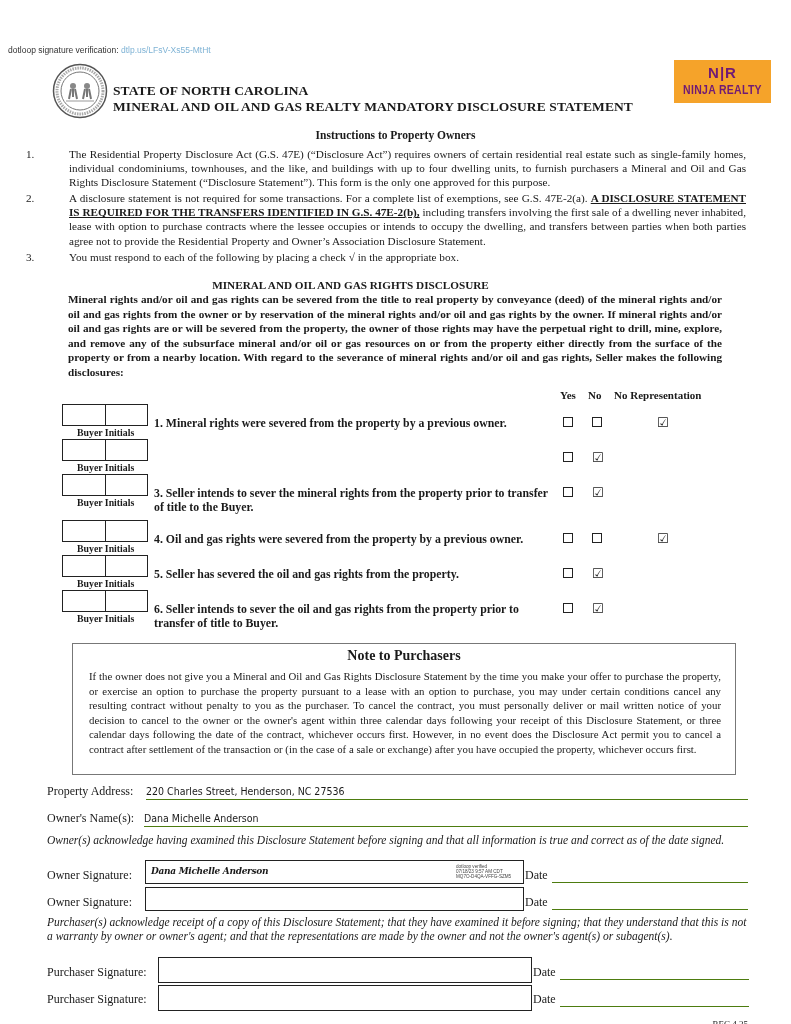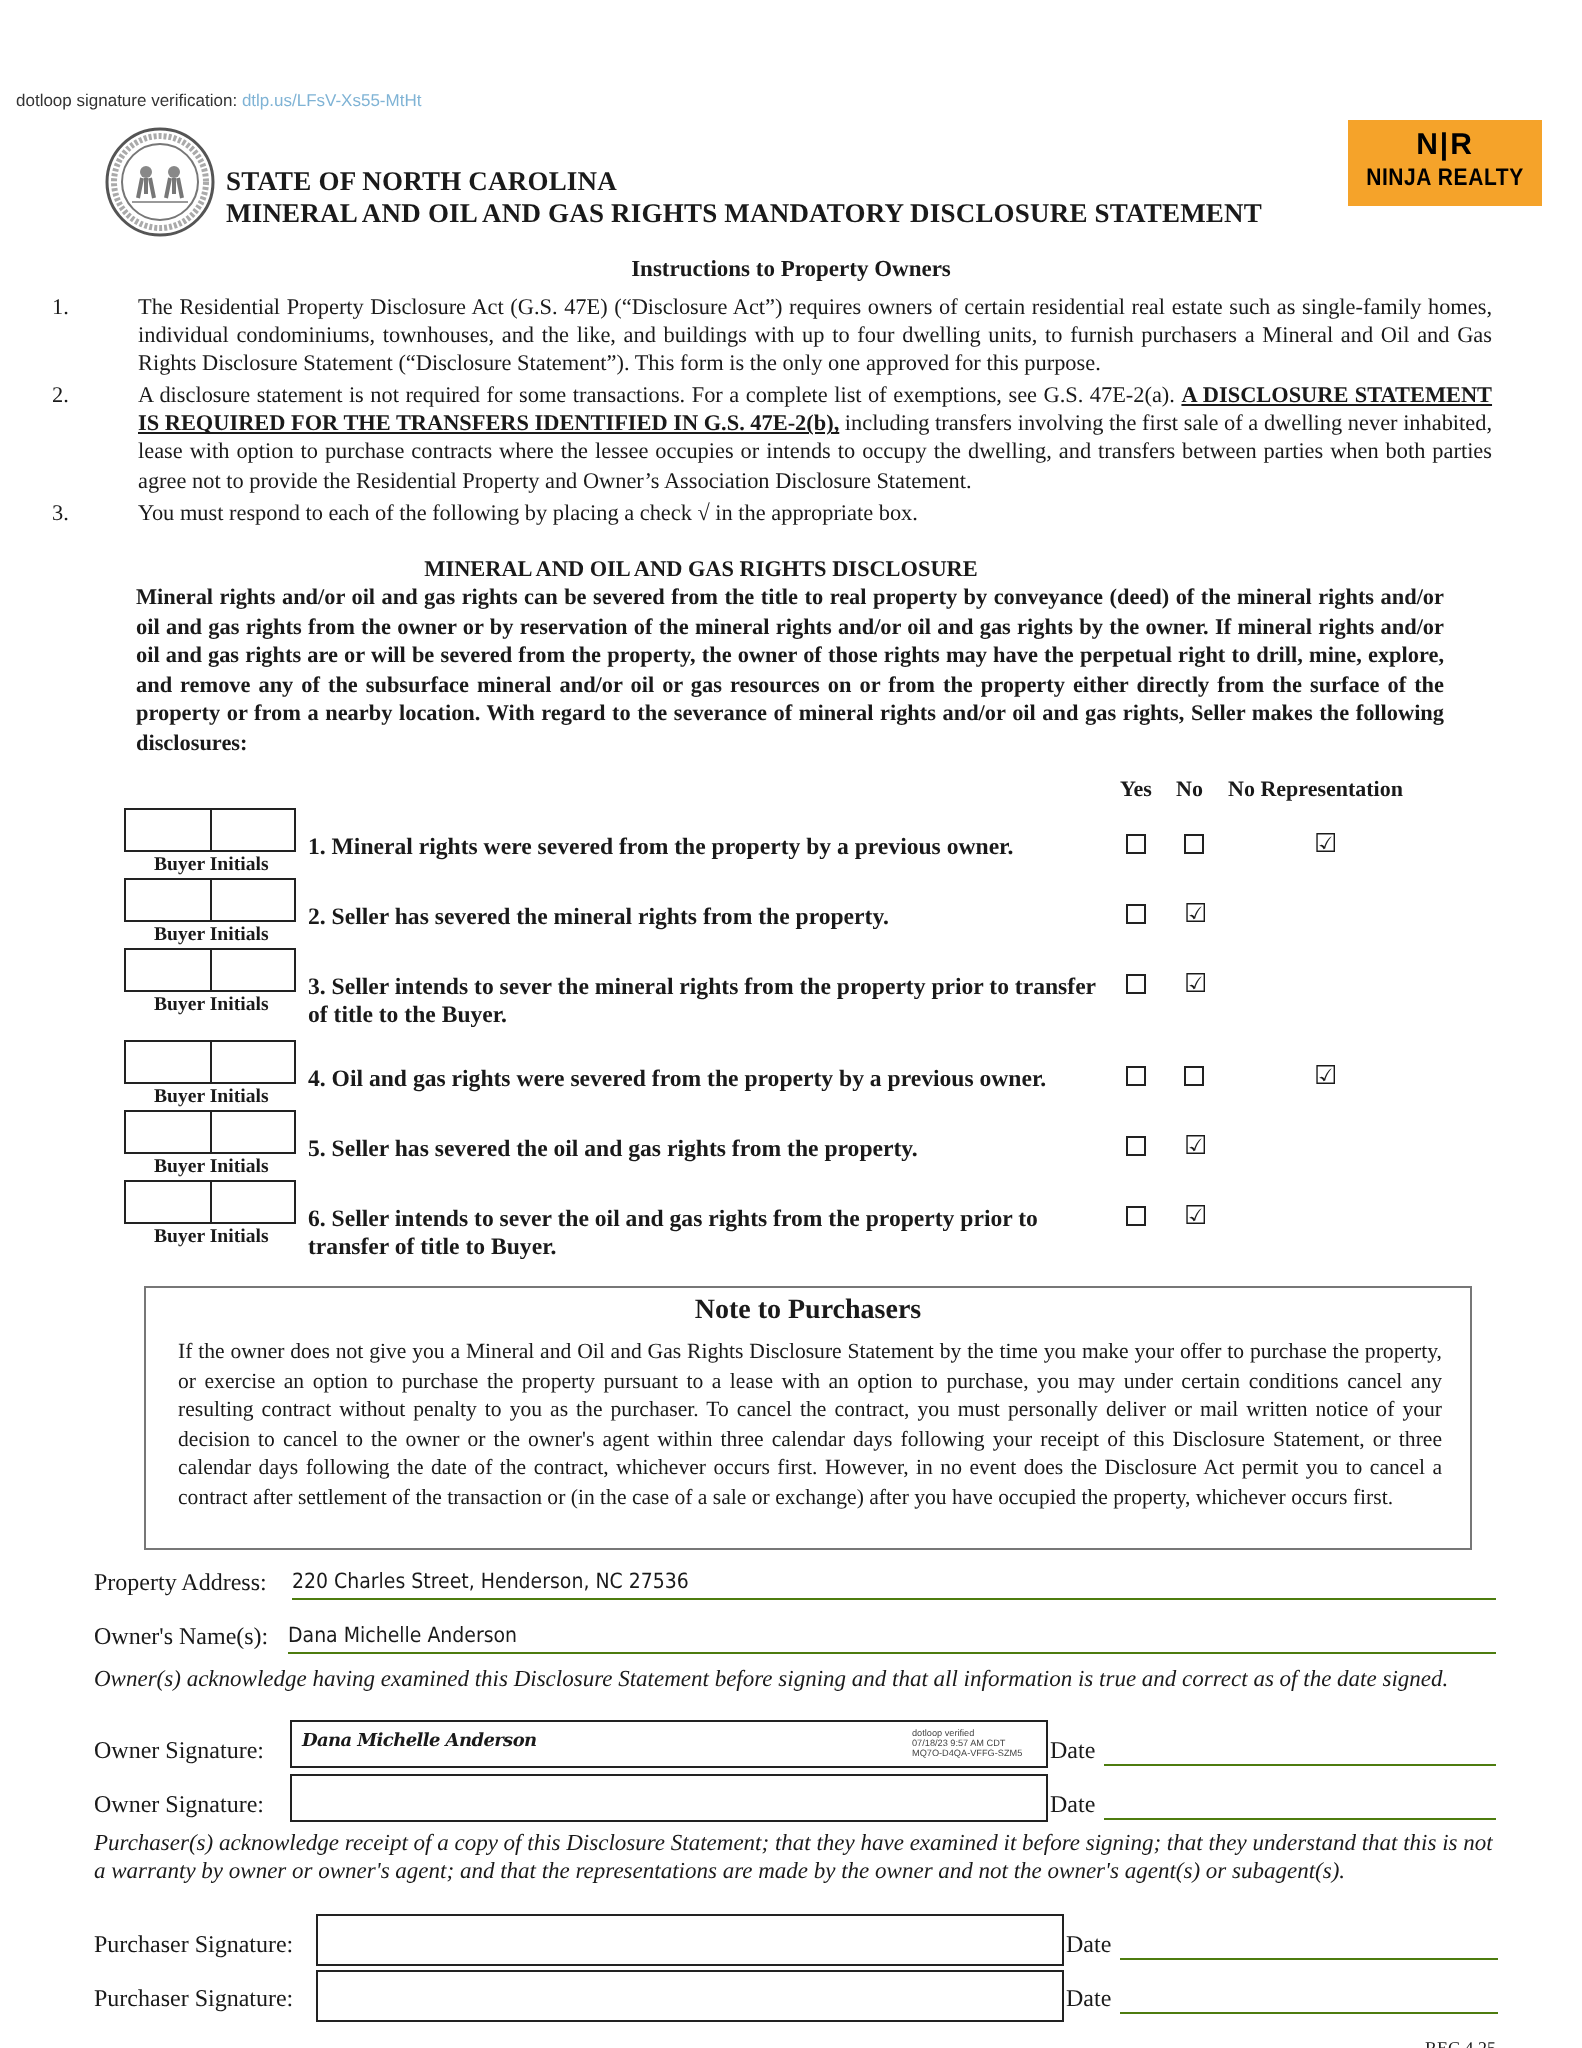--- a/index.html
+++ b/index.html
@@ -3,21 +3,21 @@
 <meta charset="utf-8">
 <style>
   html, body { margin:0; padding:0; background:#ffffff; }
   body { width:791px; height:1024px; position:relative; overflow:hidden;
          font-family:"Liberation Serif", "DejaVu Serif", serif; color:#1a1a1a; }
   .abs { position:absolute;margin-top:41px; }
   .verify { left:8px; top:4px; font-family:"Liberation Sans", sans-serif; font-size:8.5px; color:#333; }
   .verify .link { color:#7fb3d5; }
   .seal { left:52px; top:22px; width:56px; height:56px; }
   .title { left:113px; top:42px; font-size:13.5px; font-weight:bold; line-height:16px; letter-spacing:0.1px; }
-  .logo { left:674px; top:19px; width:97px; height:43px; background:#f5a32a; color:#000000;
+  .logo { left:674px; top:19px; width:97px; height:43px; background:#f5a32a; color:#701a75;
           font-family:"Liberation Sans", sans-serif; font-weight:bold; text-align:center; }
   .logo .mark { font-size:15px; line-height:18px; margin-top:4px; letter-spacing:1px; }
   .logo .name { font-size:10.5px; line-height:14px; letter-spacing:0.3px; transform:scaleY(1.15); }
   .h-instr { left:0; width:791px; top:88px; text-align:center; font-size:11.5px; font-weight:bold; }
   .olist { left:26px; top:106px; width:720px; font-size:11.2px; line-height:14.1px; }
   .olist .item { position:relative; padding-left:43px; margin-bottom:2px; text-align:justify; }
   .olist .num { position:absolute; left:0; top:0; }
   .olist u { font-weight:bold; }
   .h-disc { left:0; width:701px; top:238px; text-align:center; font-size:11.2px; font-weight:bold; }
   .disc-para { left:68px; top:251px; width:654px; font-size:11.2px; line-height:14.6px; font-weight:bold; text-align:justify; }
@@ -56,21 +56,21 @@
     <circle cx="21" cy="23" r="3" fill="#888"></circle>
     <path d="M19 26 L17 36 M23 26 L25 36 M21 26 L21 34" stroke="#777" stroke-width="2"></path>
     <circle cx="35" cy="23" r="3" fill="#888"></circle>
     <path d="M33 26 L31 36 M37 26 L39 36 M35 26 L35 34" stroke="#777" stroke-width="2"></path>
     <path d="M14 38 L42 38" stroke="#999" stroke-width="1"></path>
   </svg>
 </div>
 
 <div class="abs title">
   <div>STATE OF NORTH CAROLINA</div>
-  <div>MINERAL AND OIL AND GAS RIGHTS MANDATORY DISCLOSURE STATEMENT</div>
+  <div>MINERAL AND OIL AND GAS REALTY MANDATORY DISCLOSURE STATEMENT</div>
 </div>
 
 <div class="abs logo">
   <div class="mark">N|R</div>
   <div class="name">NINJA REALTY</div>
 </div>
 
 <div class="abs h-instr">Instructions to Property Owners</div>
 <div class="abs olist">
   <div class="item">
@@ -99,21 +99,20 @@
   <div class="initials-label">Buyer Initials</div>
   <div class="qtext">1. Mineral rights were severed from the property by a previous owner.</div>
   <div class="cb" style="left:501px;top:13px;"></div>
   <div class="cb" style="left:530px;top:13px;"></div>
   <div class="cb" style="left:595px;top:13px;border:none;font-size:13px;line-height:11px;">☑</div>
 </div>
 
 <div class="abs row" style="top:398px;">
   <div class="initials"></div>
   <div class="initials-label">Buyer Initials</div>
-  <div class="qtext">2. Seller has severed the mineral rights from the property.</div>
   <div class="cb" style="left:501px;top:13px;"></div>
   <div class="cb" style="left:530px;top:13px;border:none;font-size:13px;line-height:11px;">☑</div>
 </div>
 
 <div class="abs row" style="top:433px;">
   <div class="initials"></div>
   <div class="initials-label">Buyer Initials</div>
   <div class="qtext">3. Seller intends to sever the mineral rights from the property prior to transfer of title to the Buyer.</div>
   <div class="cb" style="left:501px;top:13px;"></div>
   <div class="cb" style="left:530px;top:13px;border:none;font-size:13px;line-height:11px;">☑</div>

